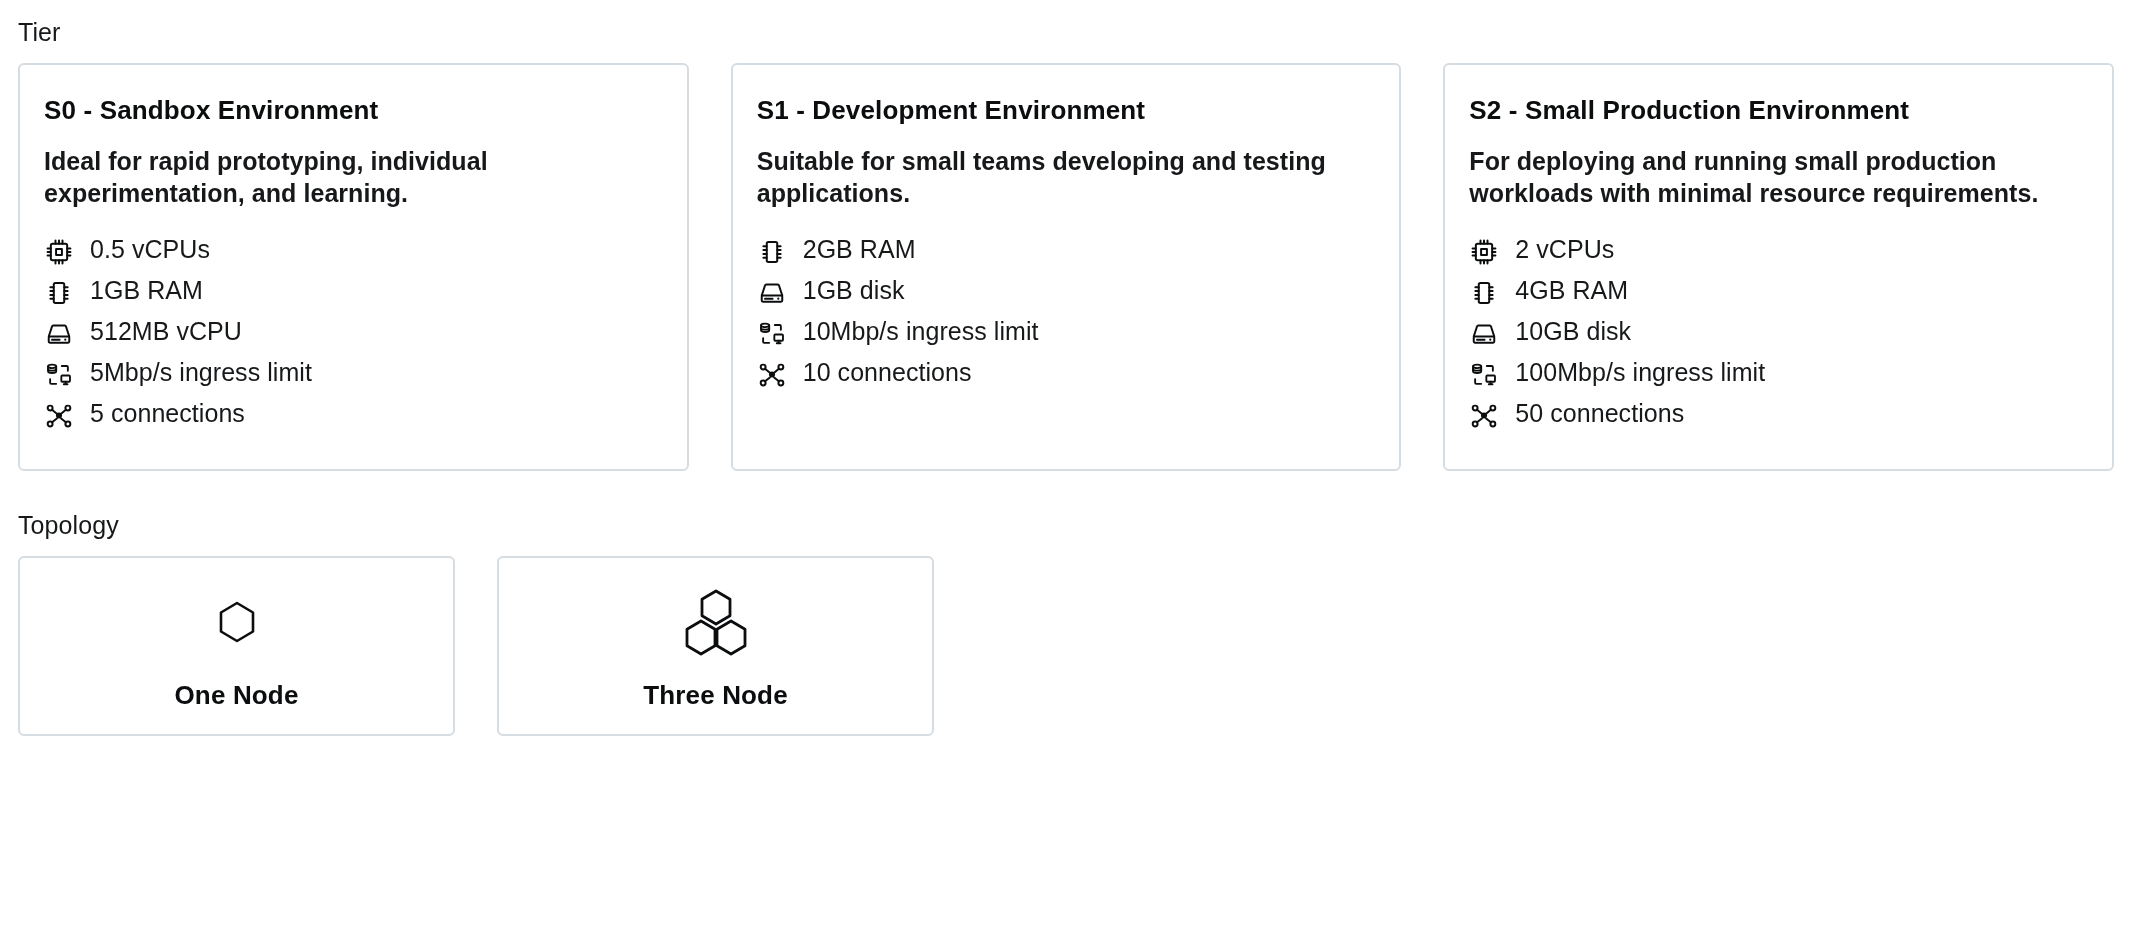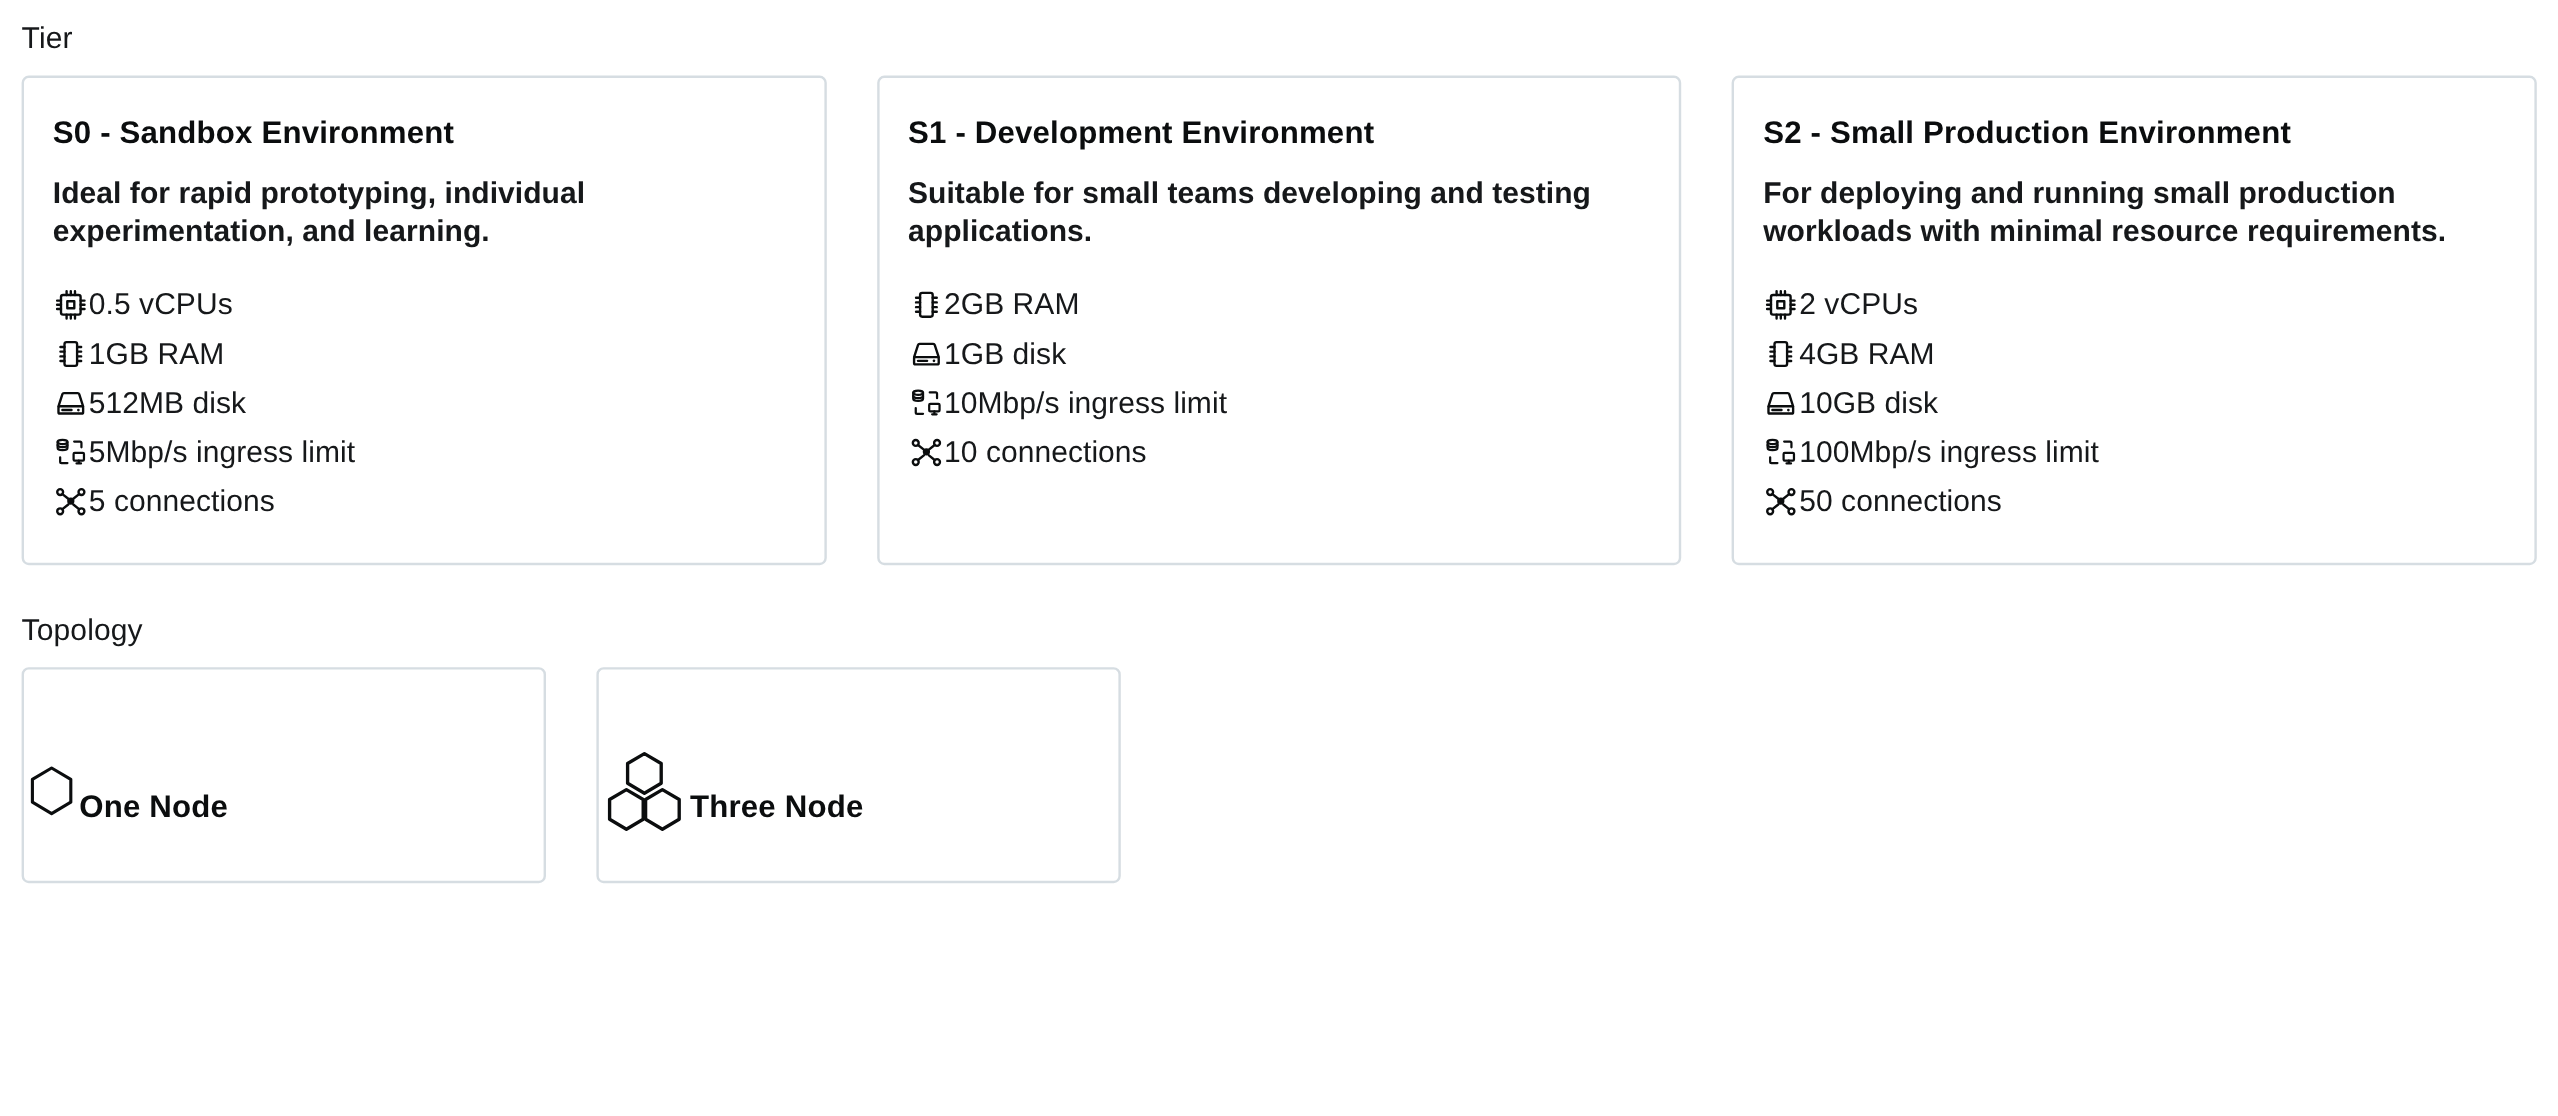--- a/index.html
+++ b/index.html
@@ -68,22 +68,21 @@
   }
 
   .spec-list {
     margin-top: 28px;
     display: flex;
     flex-direction: column;
     gap: 7px;
   }
   .spec-row {
     display: flex;
-    align-items: center;
-    gap: 0;
+    gap: 16px;
     height: 34px;
   }
   .spec-icon {
     width: 30px;
     height: 30px;
     flex: 0 0 30px;
     display: flex;
     align-items: center;
     justify-content: center;
   }
@@ -103,21 +102,21 @@
     gap: 42px;
     margin-top: 18px;
   }
   .topo-card {
     width: 437px;
     height: 180px;
     background: #ffffff;
     border: 2px solid #d6dde2;
     border-radius: 6px;
     display: flex;
-    flex-direction: row;
+    flex-direction: column;
     align-items: center;
     justify-content: flex-start;
     padding-top: 30px;
   }
   .topo-icon {
     height: 72px;
     display: flex;
     align-items: center;
     justify-content: center;
   }
@@ -168,21 +167,21 @@
 
         <div class="spec-row">
           <span class="spec-icon">
             <svg width="28" height="28" viewBox="0 0 24 24" fill="none" stroke="#0b0d0e" stroke-width="1.7" stroke-linecap="round" stroke-linejoin="round">
               <path d="M3.2 14.2 6 5.6a1.2 1.2 0 0 1 1.14-.82h9.72A1.2 1.2 0 0 1 18 5.6l2.8 8.6"></path>
               <rect x="3.2" y="14.2" width="17.6" height="5.2" rx="1"></rect>
               <path d="M6 16.9h6.5"></path>
               <circle cx="17.4" cy="16.9" r="0.95" fill="#0b0d0e" stroke="none"></circle>
             </svg>
           </span>
-          <span class="spec-text">512MB disk</span>
+          <span class="spec-text">512MB vCPU</span>
         </div>
 
         <div class="spec-row">
           <span class="spec-icon">
             <svg width="28" height="28" viewBox="0 0 24 24" fill="none" stroke="#0b0d0e" stroke-width="1.6" stroke-linecap="round" stroke-linejoin="round">
               <ellipse cx="6.1" cy="4.6" rx="3.5" ry="1.5"></ellipse>
               <path d="M2.6 4.6v4.2c0 .83 1.57 1.5 3.5 1.5s3.5-.67 3.5-1.5V4.6"></path>
               <path d="M2.6 6.8c0 .83 1.57 1.5 3.5 1.5s3.5-.67 3.5-1.5"></path>
               <rect x="14" y="12.4" width="7.4" height="5.4" rx="0.8"></rect>
               <path d="M17.7 17.8v2.1M16.1 19.9h3.2"></path>

